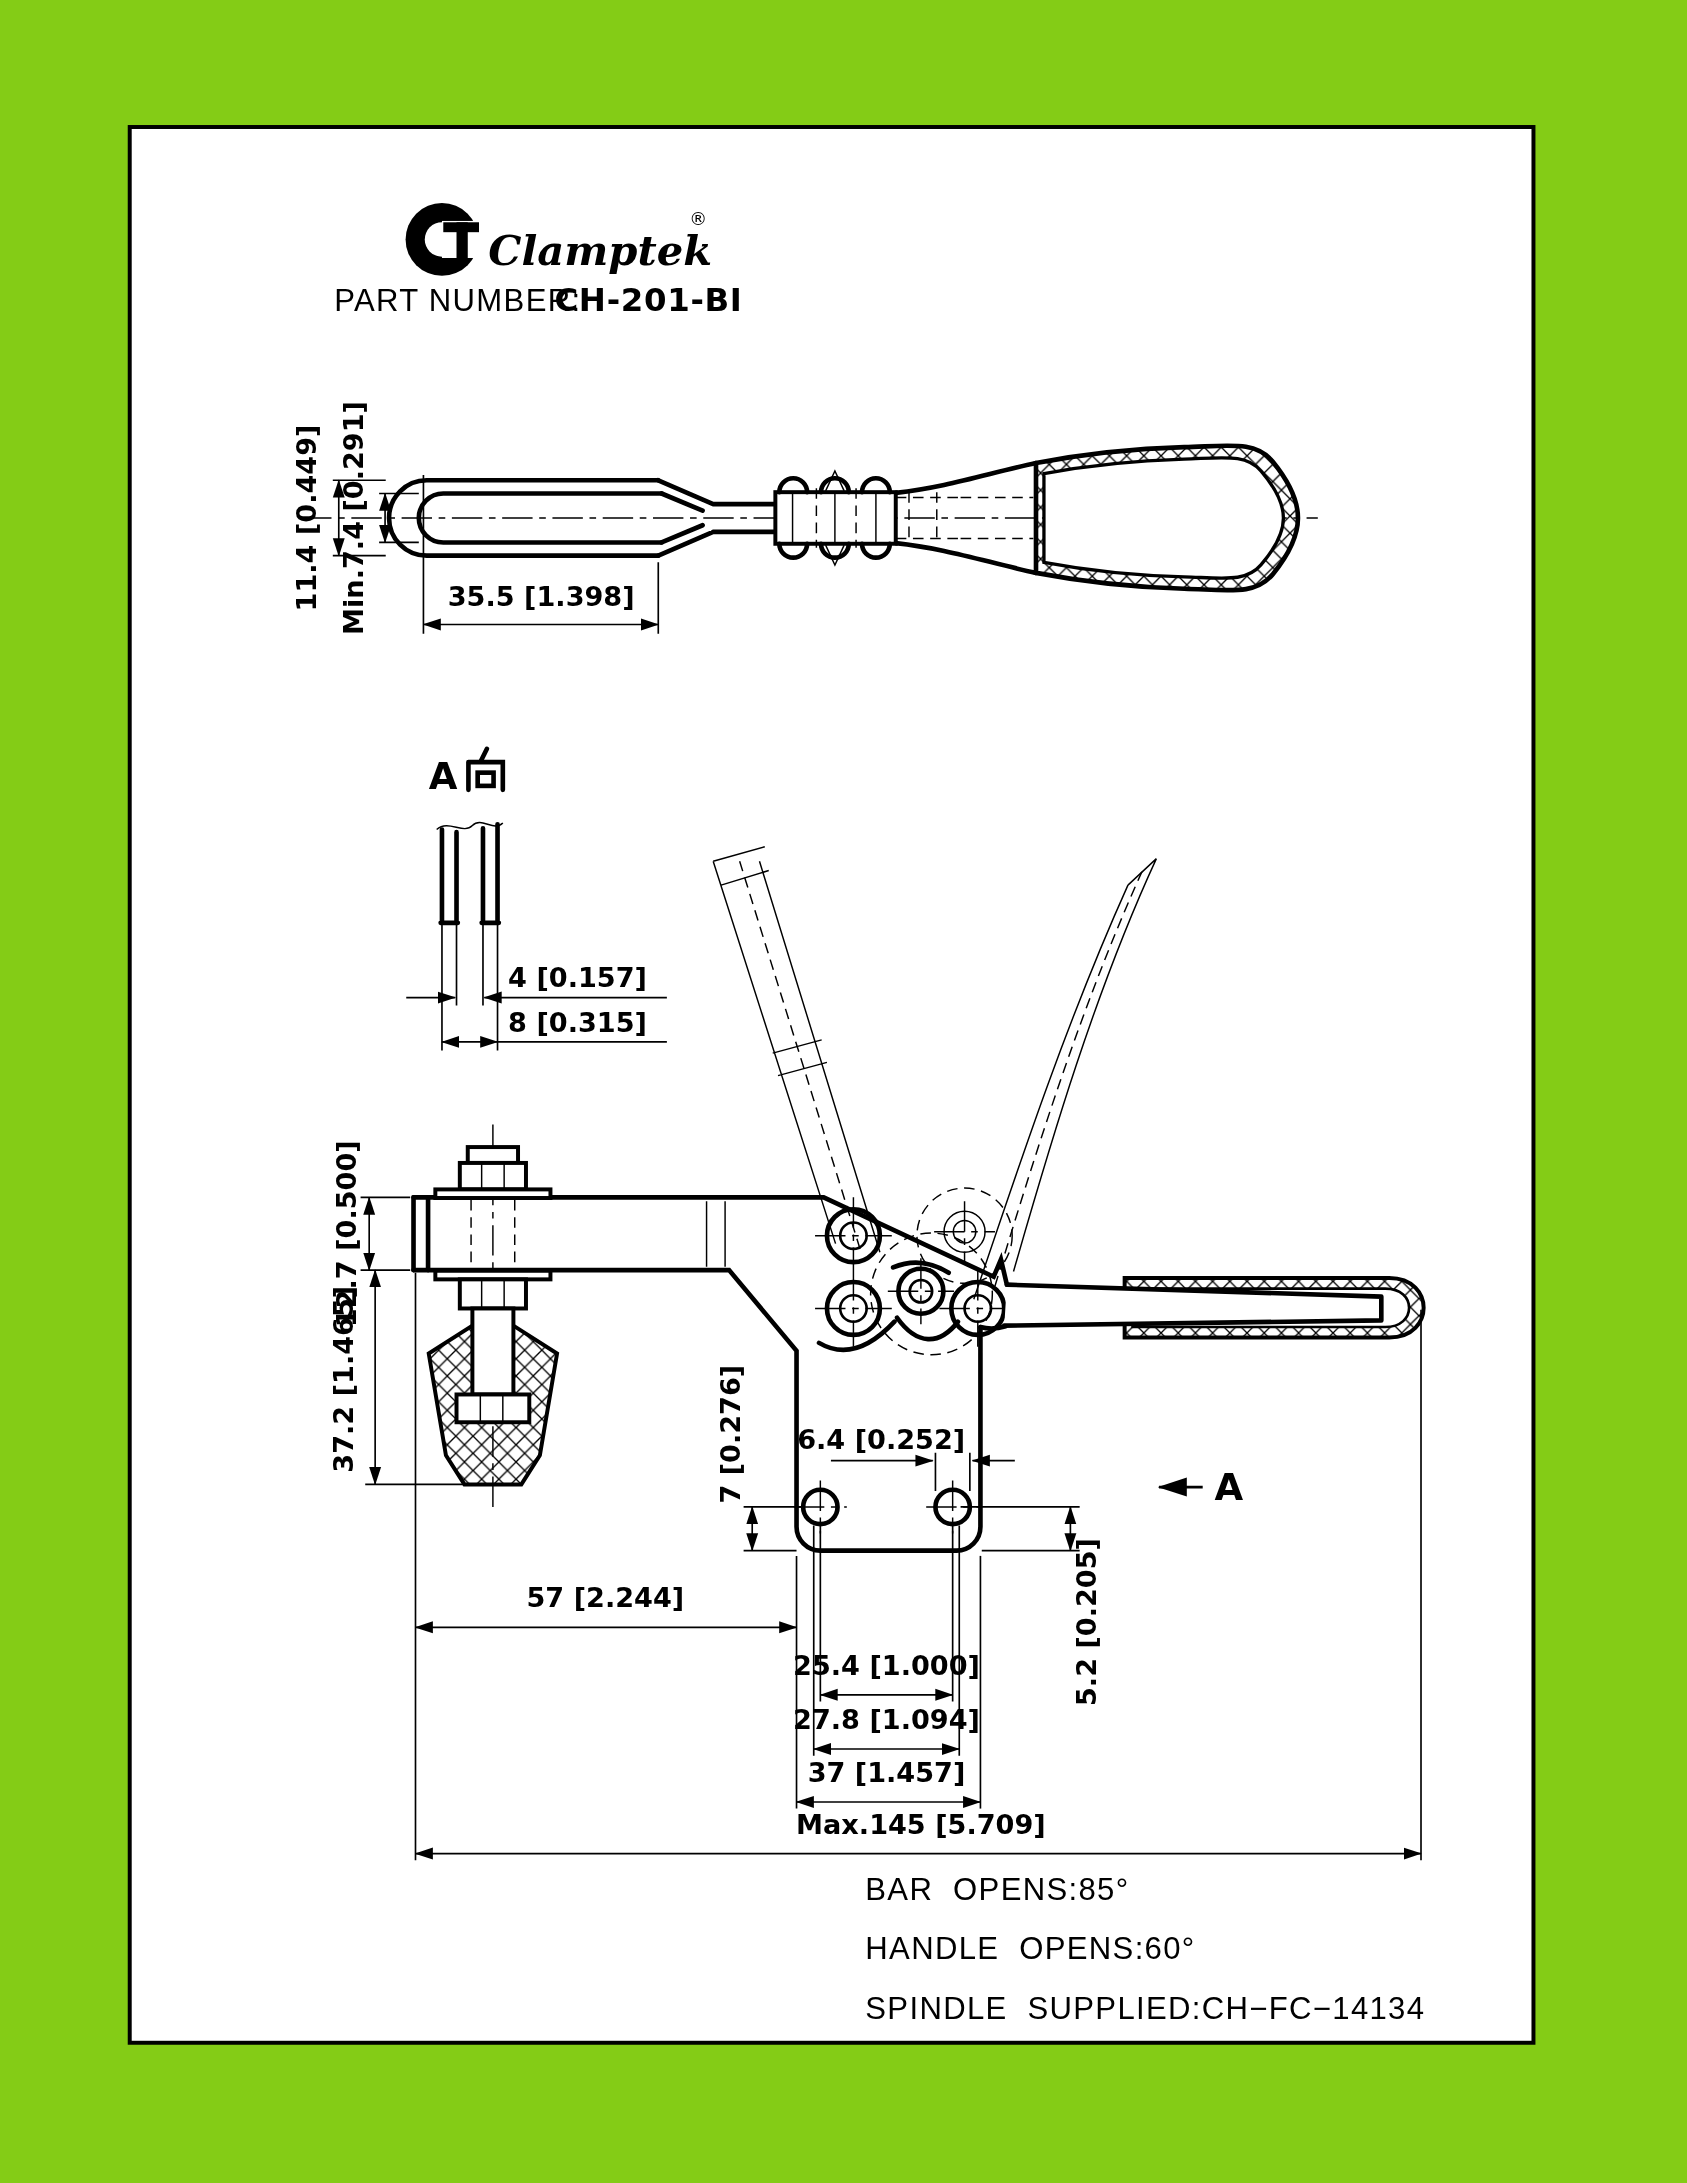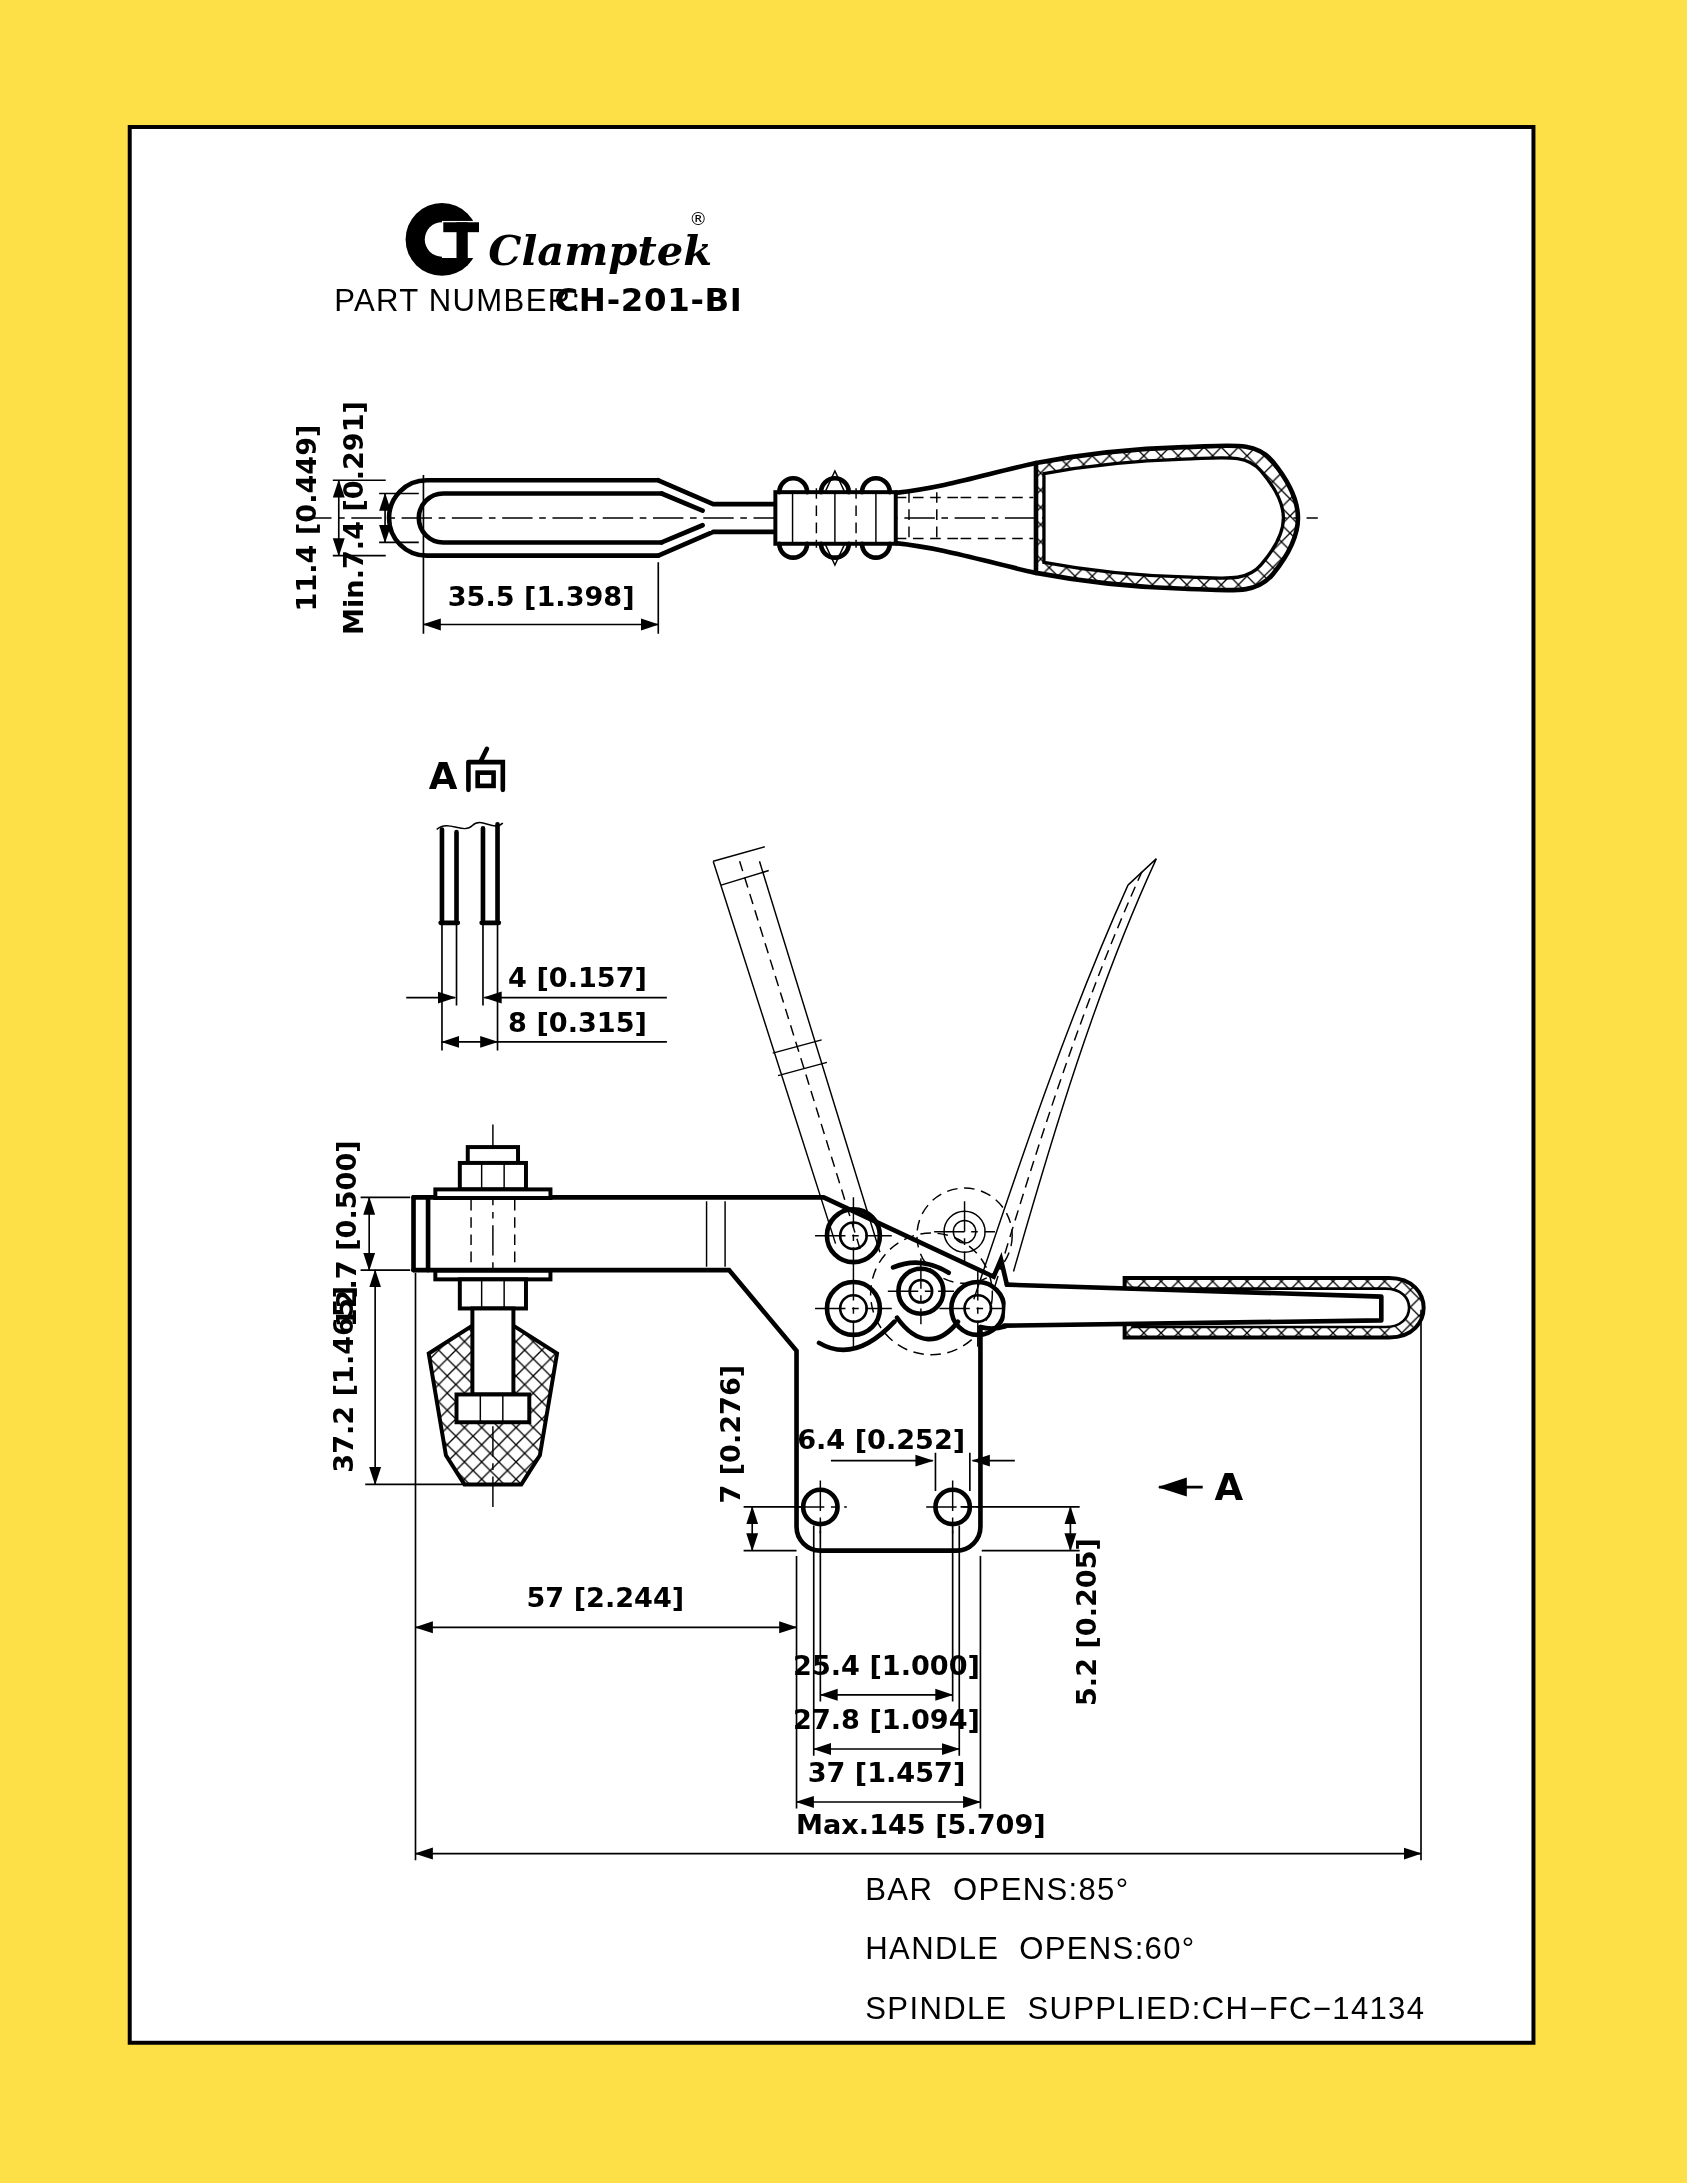--- a/index.html
+++ b/index.html
@@ -1,16 +1,16 @@
 <!DOCTYPE html>
 <html style="font-size:10.6px"><head>
 <meta charset="utf-8">
 <style>
   html,body{margin:0;padding:0;background:#ffffff;}
-  .page{position:relative;width:1687px;height:2183px;background:#fde047;overflow:hidden;}
+  .page{position:relative;width:1687px;height:2183px;background:#84cc16;overflow:hidden;}
   svg{position:absolute;left:0;top:0;}
   .thick{stroke:#000;stroke-width:7;fill:none;stroke-linecap:round;}
   .med{stroke:#000;stroke-width:4;fill:none;}
   .thin{stroke:#000;stroke-width:2.2;fill:none;}
   .dim{stroke:#000;stroke-width:2.5;fill:none;}
   .dashf{stroke:#000;stroke-width:2.2;fill:none;stroke-dasharray:16 10;}
   .cline{stroke:#000;stroke-width:2.2;fill:none;stroke-dasharray:46 10 10 10;}
   .dimtxt{font-family:"DejaVu Sans",sans-serif;font-size:41px;font-weight:bold;fill:#000;}
   .note{font-family:"Liberation Sans",sans-serif;font-size:47px;fill:#000;letter-spacing:2px;white-space:pre;}
   .pn{font-family:"Liberation Sans",sans-serif;font-size:47px;fill:#000;letter-spacing:2px;}

